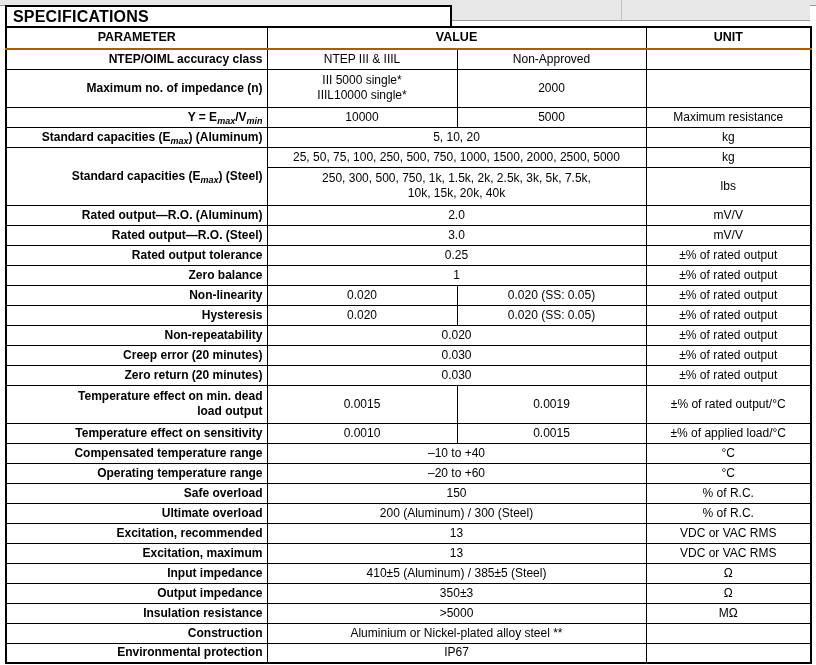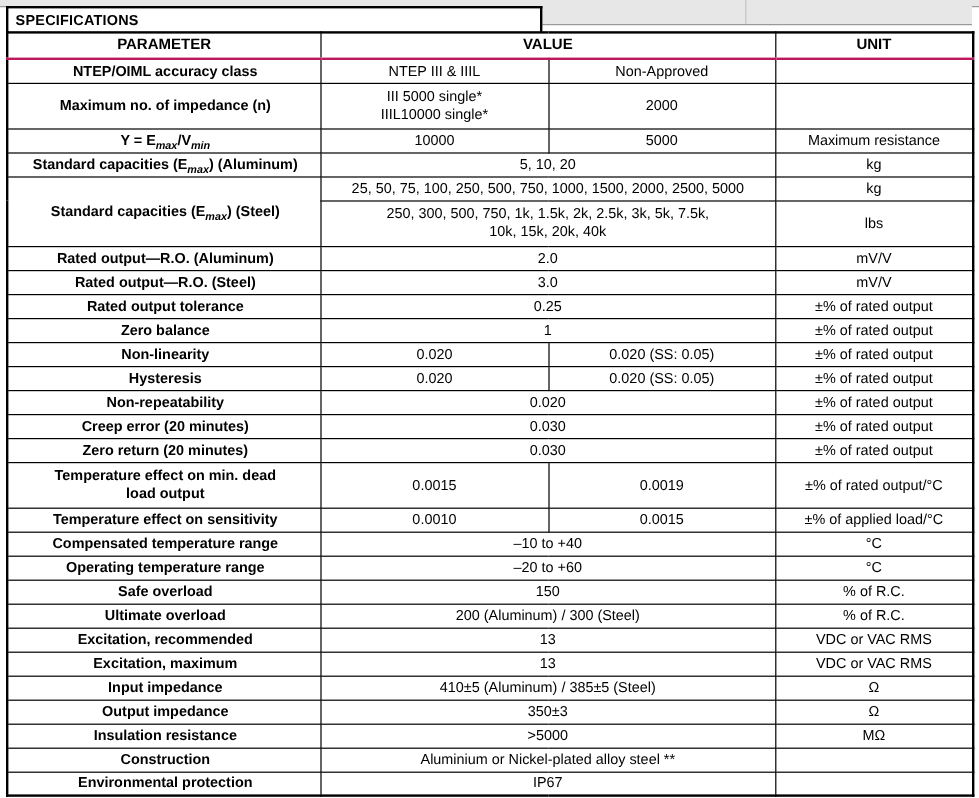--- a/index.html
+++ b/index.html
@@ -11,36 +11,36 @@
   .top-band{position:absolute;left:0;top:0;width:816px;height:6px;
     background:#e7e7e7;border-bottom:1px solid #9a9a9a;box-sizing:border-box;}
   .top-band-right{position:absolute;left:451px;top:0;width:359px;height:21px;
     background:#e7e7e7;border-bottom:1px solid #9a9a9a;box-sizing:border-box;}
   .band-divider{position:absolute;left:621px;top:0;width:1px;height:20px;background:#c3c3c3;}
   
   .title-box{
     position:absolute;left:5px;top:5px;width:447px;height:22px;box-sizing:border-box;
     background:#fff;border:2px solid #000;border-bottom:none;
     display:flex;align-items:center;padding-left:6px;
-    font-weight:bold;font-size:12px;letter-spacing:0.2px;
+    font-weight:bold;font-size:16px;letter-spacing:0.2px;
   }
   
   table.spec{
     position:absolute;left:5px;top:26px;width:805px;
     border-collapse:collapse;border:2px solid #000;table-layout:fixed;
   }
   .spec th,.spec td{
     border:1px solid #000;font-size:12px;padding:1px 4px;
     vertical-align:middle;line-height:1.25;overflow:hidden;
   }
   .spec thead th{font-weight:bold;text-align:center;height:18px;font-size:12.5px;
-    border-bottom:2px solid #be185d;}
+    border-bottom:2px solid #a16207;}
   .spec tr{height:20px;}
   .spec tr.tall{height:38px;}
-  td.param{font-weight:bold;text-align:center;padding-left:6px;}
+  td.param{font-weight:bold;text-align:right;padding-left:6px;}
   td.val,td.unit{text-align:center;font-weight:normal;}
   sub{font-size:9px;vertical-align:-3px;line-height:0;font-style:italic;}
 </style>
 </head>
 <body>
 
 <div class="top-band"></div>
 <div class="top-band-right">
   <div class="band-divider" style="left:170px;position:absolute;"></div>
 </div>

